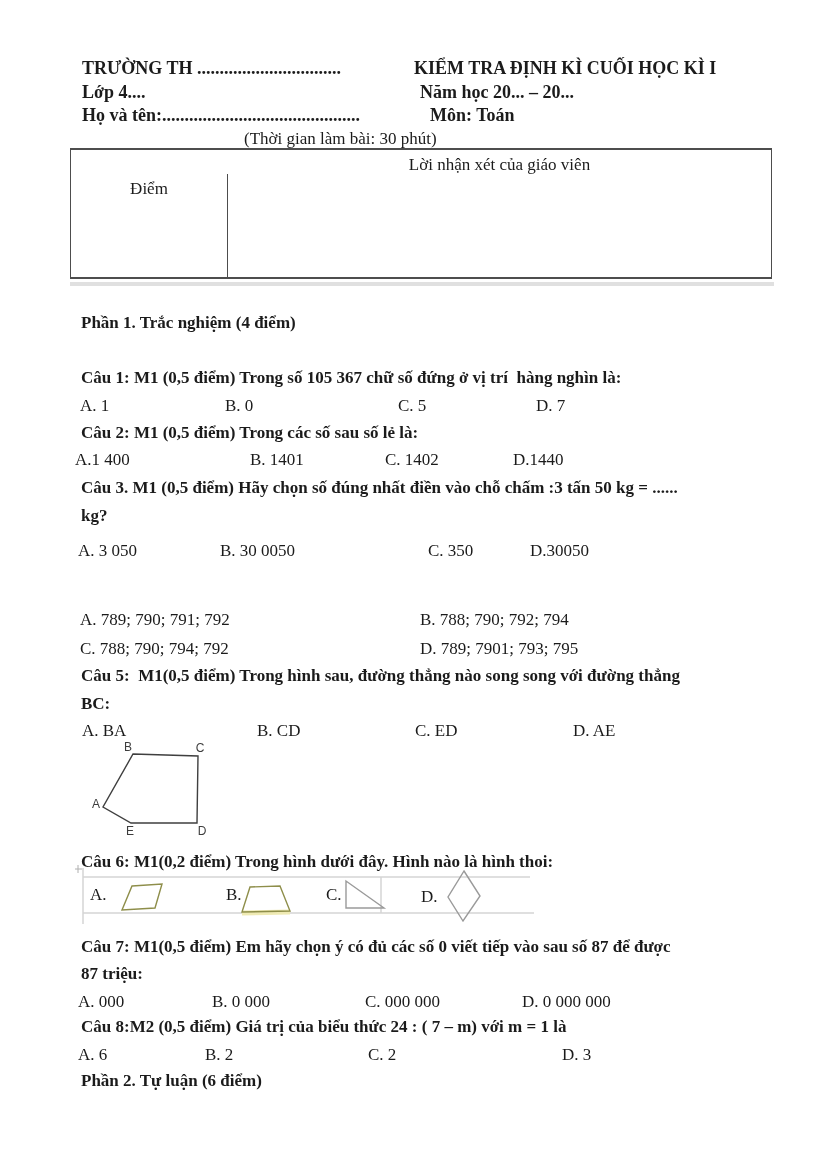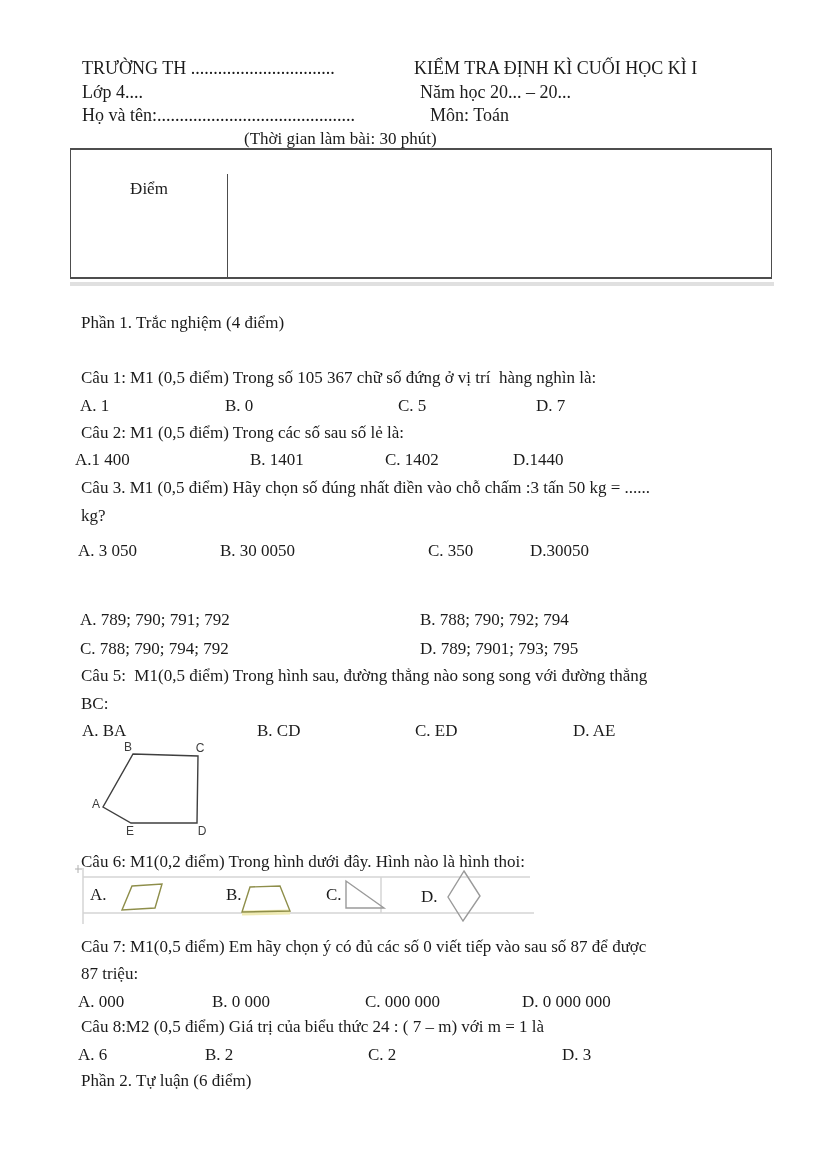--- a/index.html
+++ b/index.html
@@ -10,21 +10,21 @@
     font-family:"Liberation Serif","DejaVu Serif",serif;
     color:var(--text,#1b1b1b);
     overflow:hidden;
   }
   .line {
     position:absolute;
     font-size:17px;
     line-height:22px;
     white-space:pre;
   }
-  .b { font-weight:normal; }
+  .b { font-weight:bold; }
   .hdr { font-size:18px; }
   .score-table {
     position:absolute;
     left:70px; top:148px;
     width:702px; height:131px;
     border:1.5px solid var(--table-border,#4d4d4d);
     border-top-width:2.5px;
     border-bottom-width:2px;
     display:flex;
     box-sizing:border-box;
@@ -69,20 +69,23 @@
   <div class="line b hdr" style="left:414px;top:57px">KIỂM TRA ĐỊNH KÌ CUỐI HỌC KÌ I</div>
   <div class="line b hdr" style="left:82px;top:81px">Lớp 4....</div>
   <div class="line b hdr" style="left:420px;top:81px">Năm học 20... – 20...</div>
   <div class="line b hdr" style="left:82px;top:104px">Họ và tên:............................................</div>
   <div class="line b hdr" style="left:430px;top:104px">Môn: Toán</div>
   <div class="line" style="left:244px;top:128px">(Thời gian làm bài: 30 phút)</div>
 
   <div class="score-table">
     <div class="score-col">
       <div class="cell-h">Điểm</div>
+    </div>
+    <div class="comment-col">
+      <div class="cell-h">Lời nhận xét của giáo viên</div>
     </div>
   </div>
   <div class="table-shadow"></div>
 
   <div class="line b" style="left:81px;top:312px">Phần 1. Trắc nghiệm (4 điểm)</div>
 
   <div class="line b" style="left:81px;top:367px">Câu 1: M1 (0,5 điểm) Trong số 105 367 chữ số đứng ở vị trí  hàng nghìn là:</div>
   <div class="line" style="left:80px;top:395px">A. 1</div>
   <div class="line" style="left:225px;top:395px">B. 0</div>
   <div class="line" style="left:398px;top:395px">C. 5</div>

